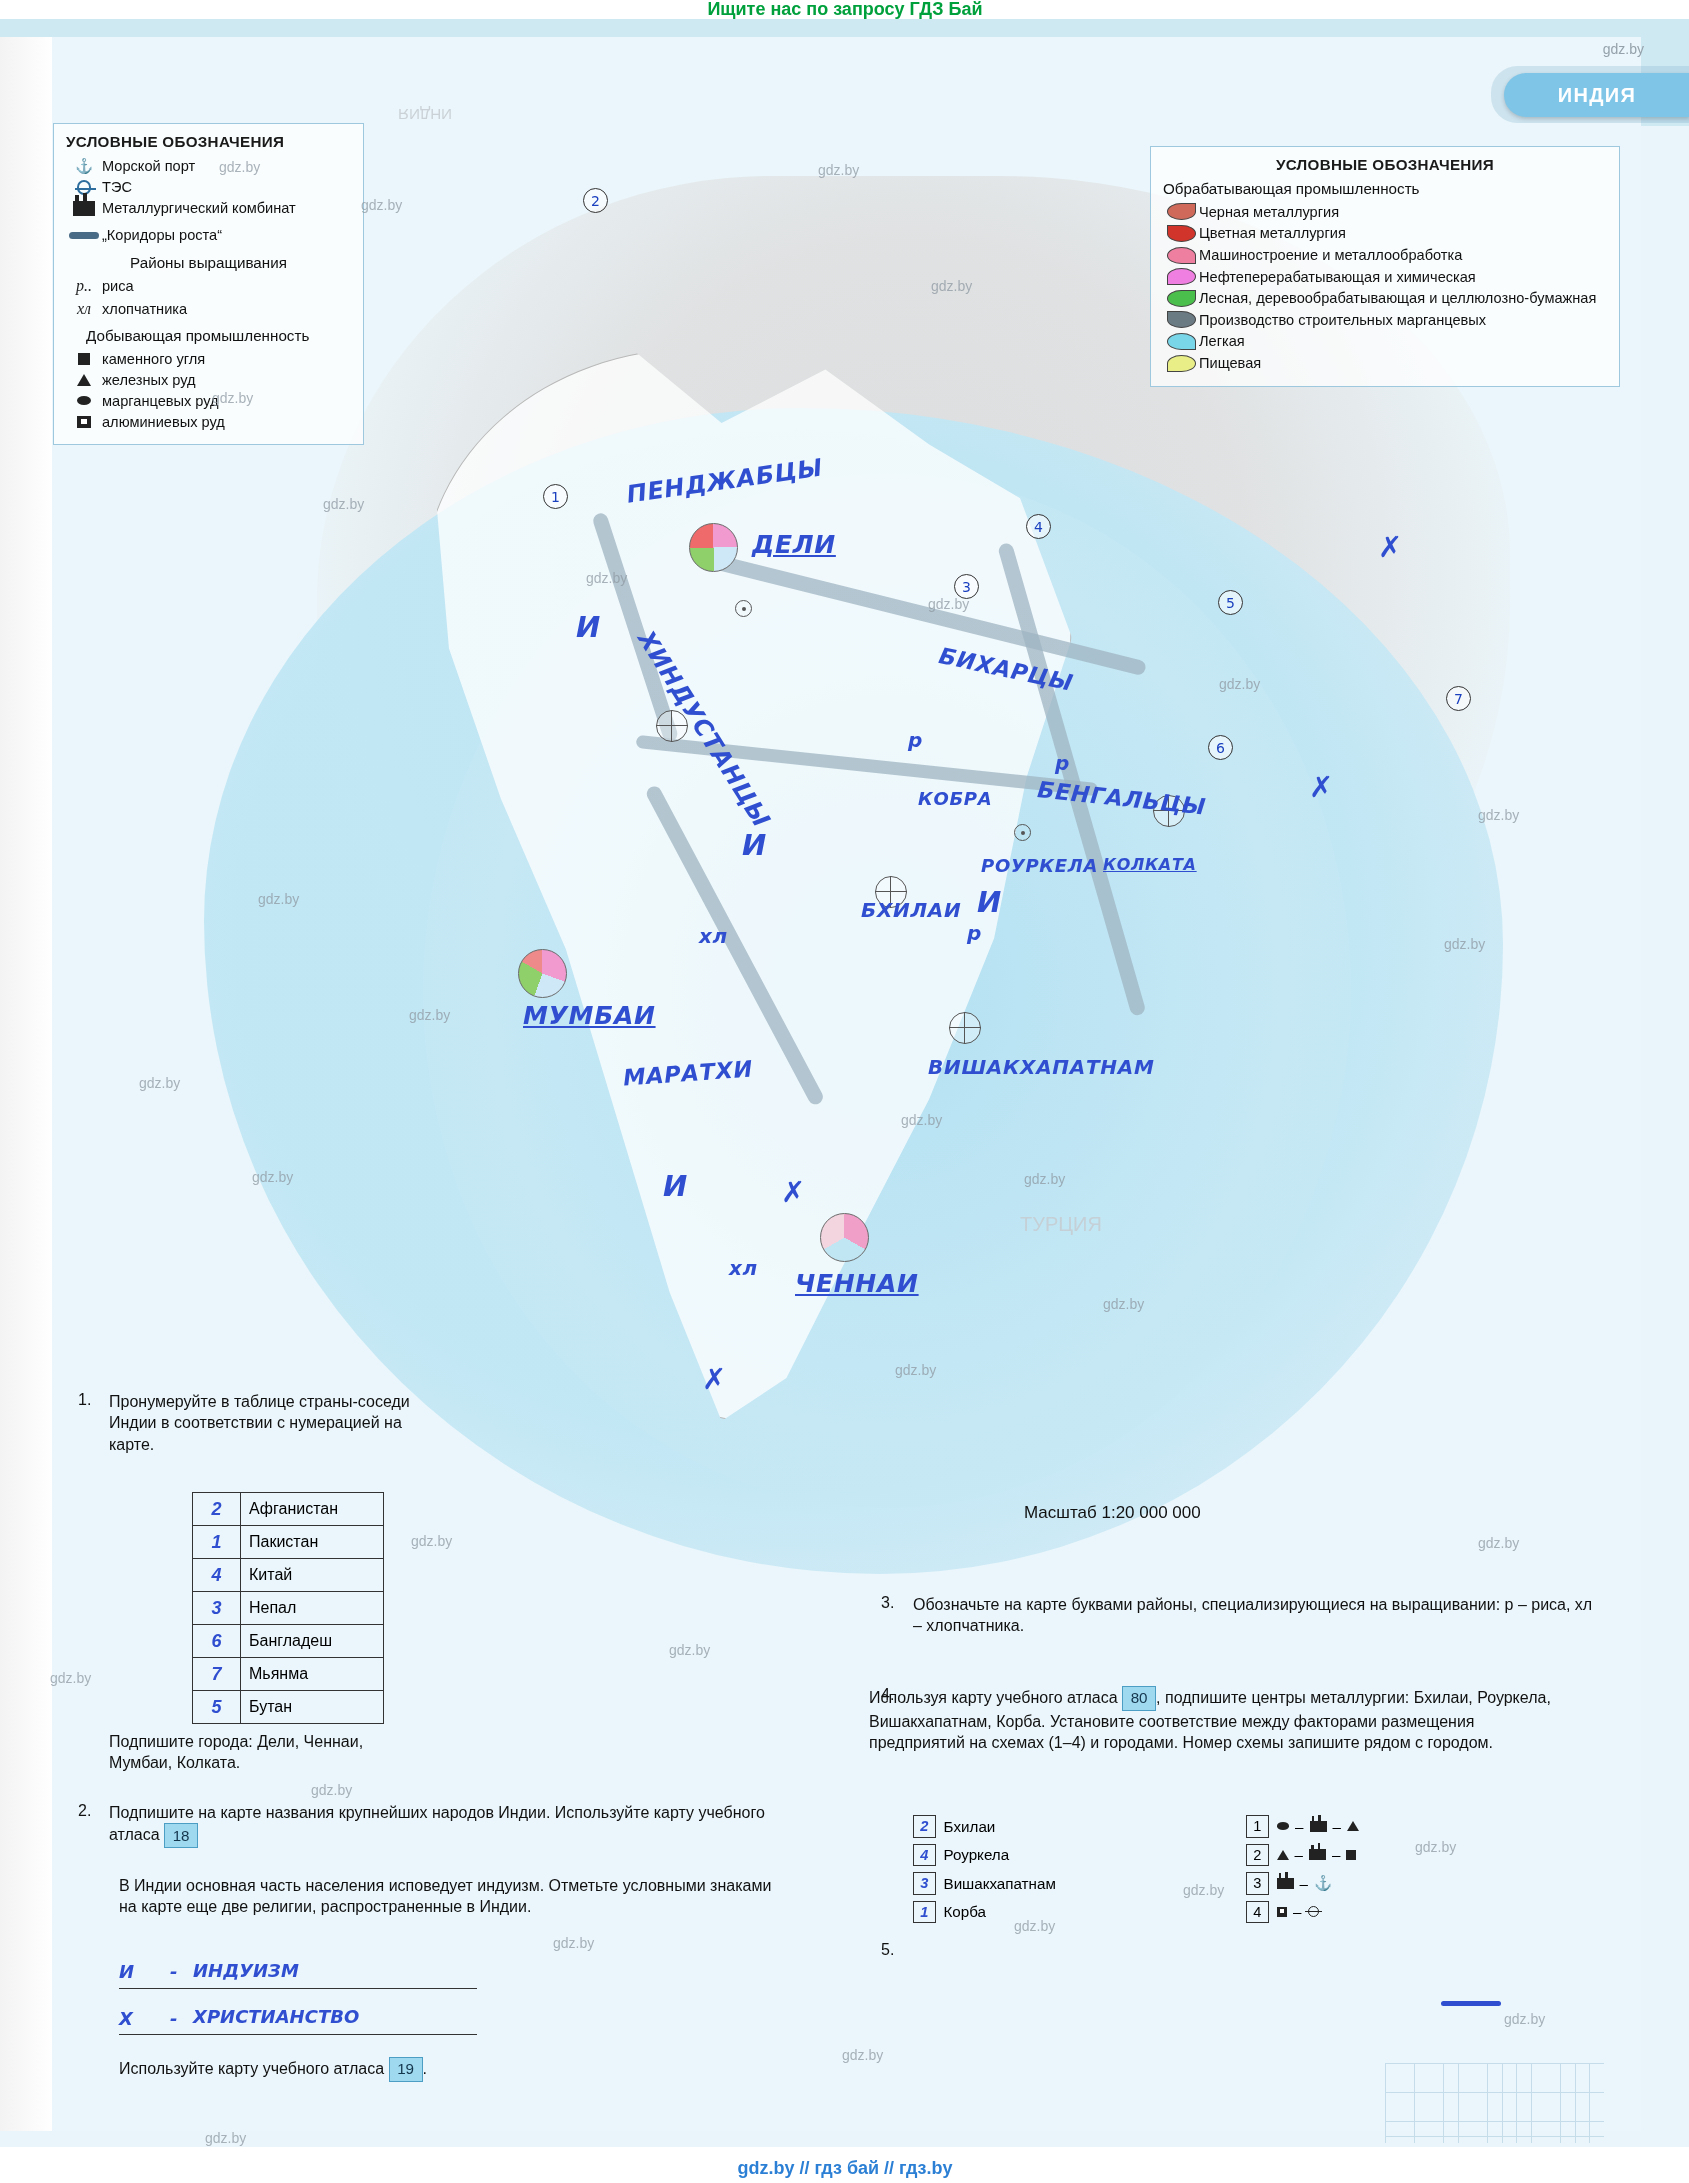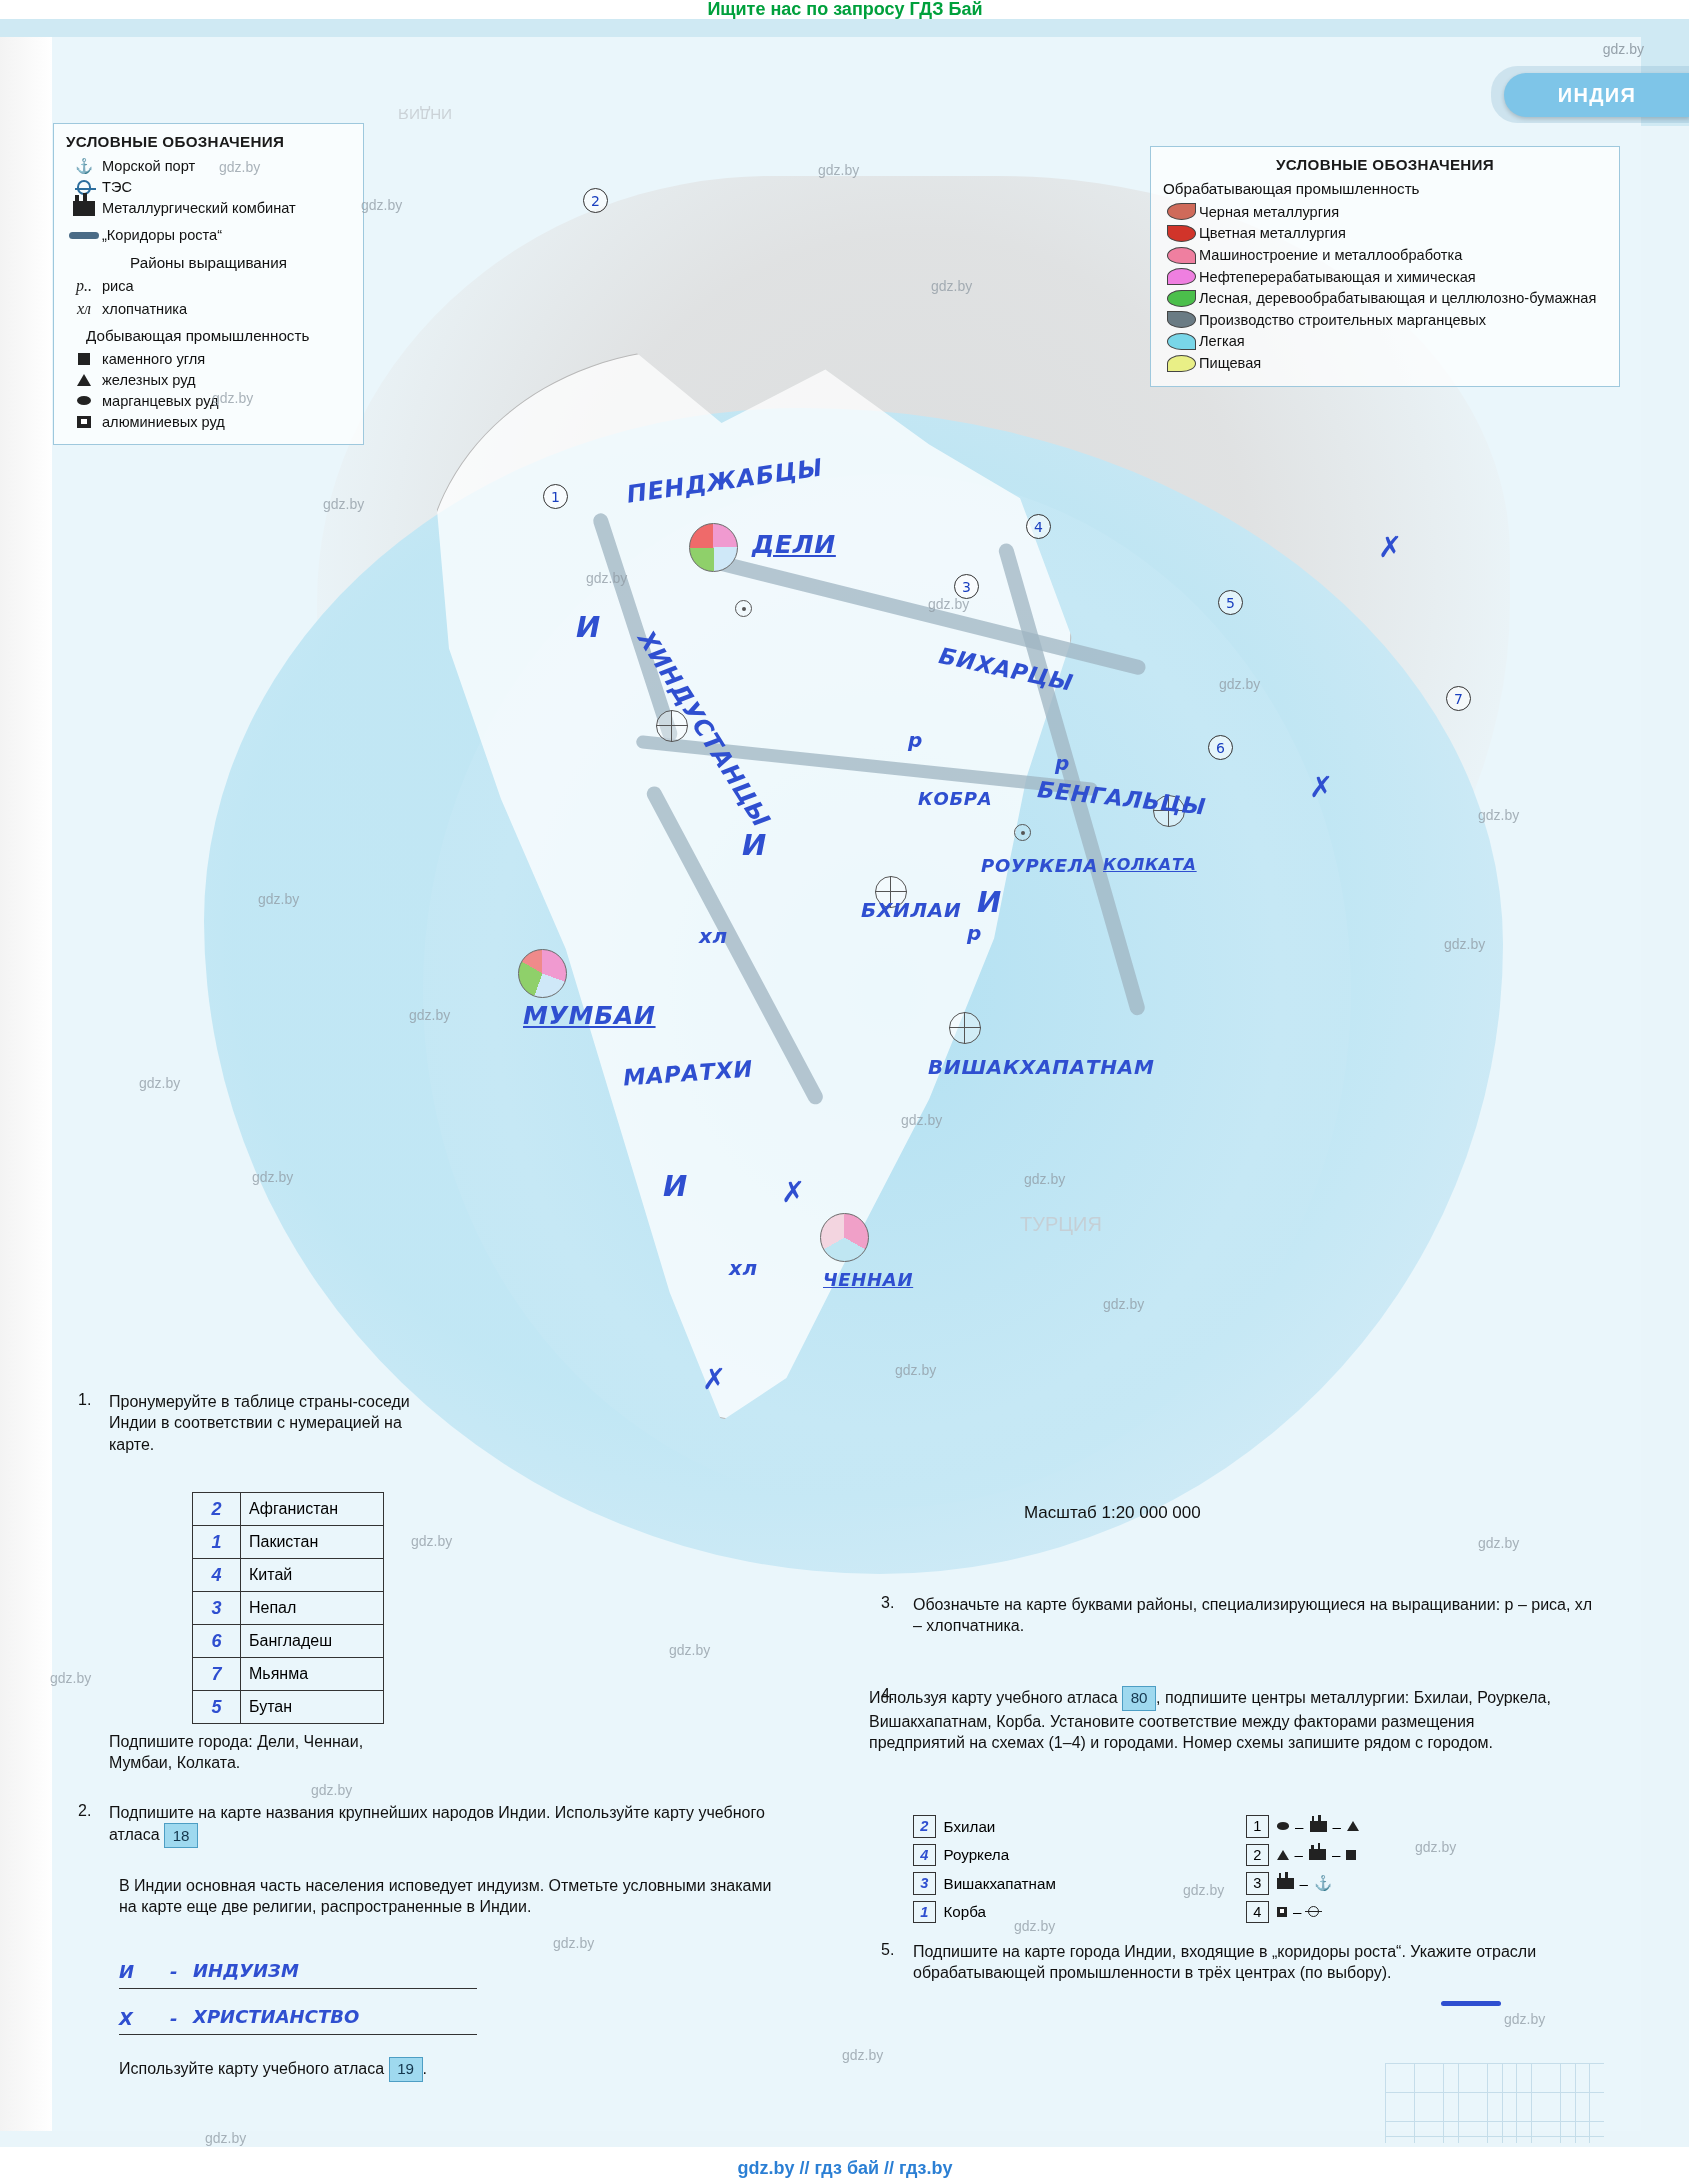--- a/index.html
+++ b/index.html
@@ -358,21 +358,21 @@
   <div class="hw" style="left:729px; top:1256px; font-size:20px;">хл</div>
 
   <div class="hw" style="left:626px; top:467px; font-size:24px; transform:rotate(-8deg);">ПЕНДЖАБЦЫ</div>
   <div class="hw u" style="left:752px; top:530px; font-size:25px;">ДЕЛИ</div>
   <div class="hw" style="left:656px; top:626px; font-size:24px; transform:rotate(58deg); transform-origin:left top;">ХИНДУСТАНЦЫ</div>
   <div class="hw" style="left:938px; top:656px; font-size:22.5px; transform:rotate(12deg);">БИХАРЦЫ</div>
   <div class="hw" style="left:1037px; top:785px; font-size:22.5px; transform:rotate(6deg);">БЕНГАЛЬЦЫ</div>
   <div class="hw u" style="left:1103px; top:855px; font-size:16px;">КОЛКАТА</div>
   <div class="hw u" style="left:523px; top:1001px; font-size:25px;">МУМБАИ</div>
   <div class="hw" style="left:623px; top:1060px; font-size:22.5px; transform:rotate(-4deg);">МАРАТХИ</div>
-  <div class="hw u" style="left:795px; top:1269px; font-size:18px;margin-left:28px;">ЧЕННАИ</div>
+  <div class="hw u" style="left:795px; top:1269px; font-size:25px;">ЧЕННАИ</div>
   <div class="hw" style="left:918px; top:788px; font-size:18px;">КОБРА</div>
   <div class="hw" style="left:981px; top:855px; font-size:18px;">РОУРКЕЛА</div>
   <div class="hw" style="left:861px; top:898px; font-size:20px;">БХИЛАИ</div>
   <div class="hw" style="left:928px; top:1055px; font-size:20px;">ВИШАКХАПАТНАМ</div>
 
   <div class="scale">Масштаб  1:20 000 000</div>
 
   <div class="ghost ghost-r" style="left:398px; top:106px;">ИНДИЯ</div>
   <div class="ghost" style="left:1020px; top:1213px; font-size:20px;">ТУРЦИЯ</div>
   <div class="grid-sm"></div>
@@ -524,17 +524,16 @@
     <div class="schemerow">
       <span class="snum">4</span>
       <span class="s-ico">
         <span class="mini-alu"></span> –
         <span class="mini-tes"></span>
       </span>
     </div>
   </div>
 
   <div class="tasknum" style="left:881px; top:1941px;">5.</div>
-  <div class="task" style="left:913px; top:1941px; width:689px;">Подпишите на карте города Индии, входящие в „коридоры рос­та“. Укажите отрасли обрабатывающей промышленности в трёх центрах (по выбору).</div>
   <div style="position:absolute; left:1441px; top:2001px; width:60px; height:5.3px; background:#2f4fd0; border-radius:3.3px;"></div>
 
 </div>
 
 
 </body></html>

